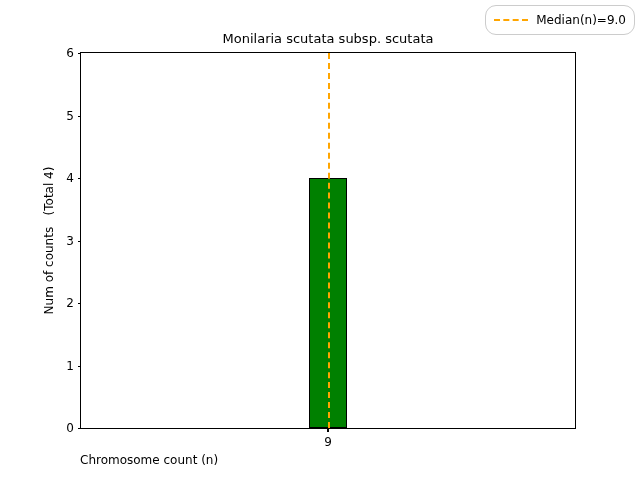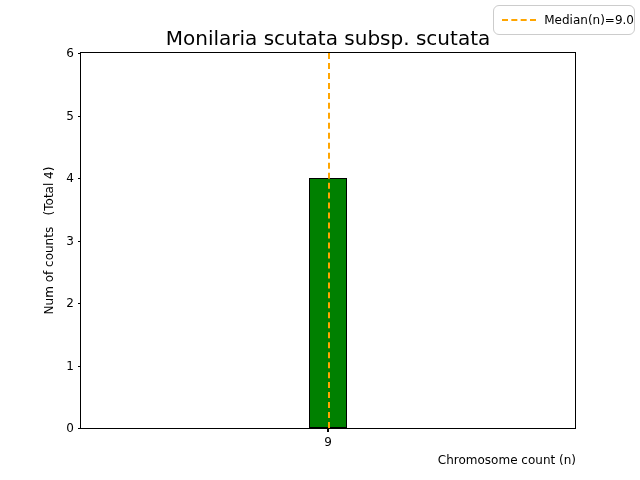--- a/index.html
+++ b/index.html
@@ -24,21 +24,21 @@
     background: #ffffff;
   }
 
   
   #chart-title {
     position: absolute;
     left: 80px;
     top: 30px;
     width: 496px;
     text-align: center;
-    font-size: 20px;
+    font-size: 13px;
     line-height: 17px;
     color: #000000;
     white-space: nowrap;
   }
 
   
   #axes {
     position: absolute;
     left: 80px;
     top: 52px;
@@ -123,21 +123,21 @@
     transform: translateX(-50%);
     color: #000000;
   }
 
   
   #xlabel {
     position: absolute;
     left: 80px;
     top: 453px;
     width: 496px;
-    text-align: right;
+    text-align: left;
     font-size: 12px;
     line-height: 14px;
     white-space: nowrap;
     color: #000000;
   }
   #ylabel {
     position: absolute;
     left: 0px;
     top: 52px;
     width: 377px;
@@ -153,22 +153,22 @@
     color: #000000;
   }
 
   
   #legend {
     position: absolute;
     right: 5px;
     top: 5px;
     background: #ffffff;
     border: 0.8px solid #cccccc;
-    border-radius: 6px;
-    padding: 5px 0 5px 8px;
+    border-radius: 11px;
+    padding: 5px 8px 5px 8px;
     box-sizing: border-box;
   }
   .legend-entry {
     display: flex;
     align-items: center;
     height: 18px;
   }
   .legend-swatch {
     width: 34px;
     height: 12px;

